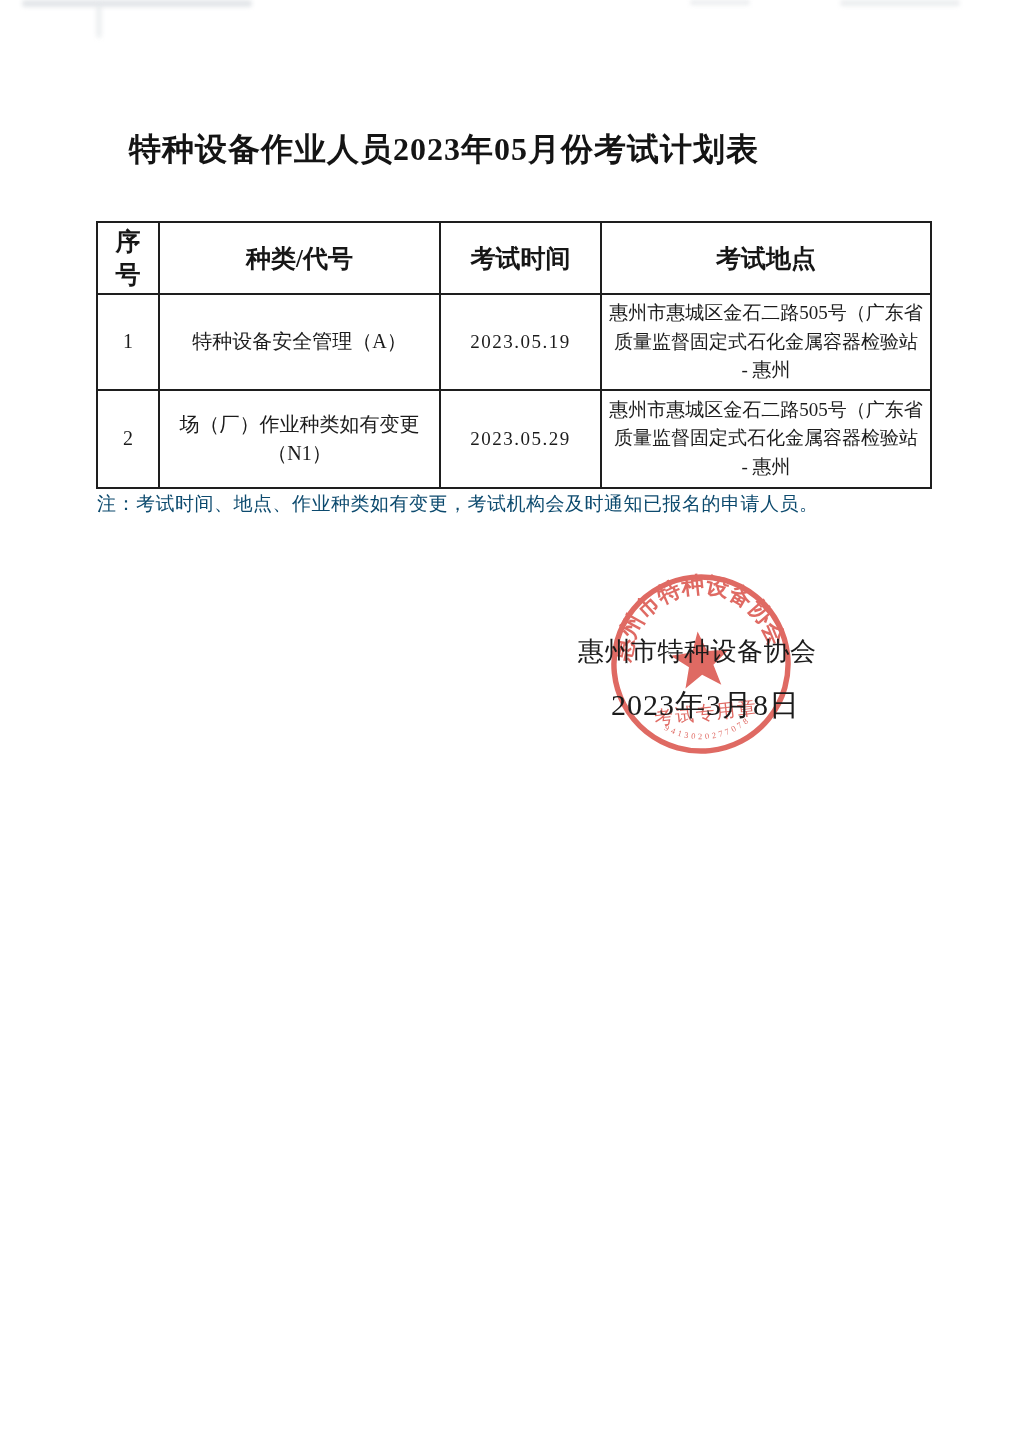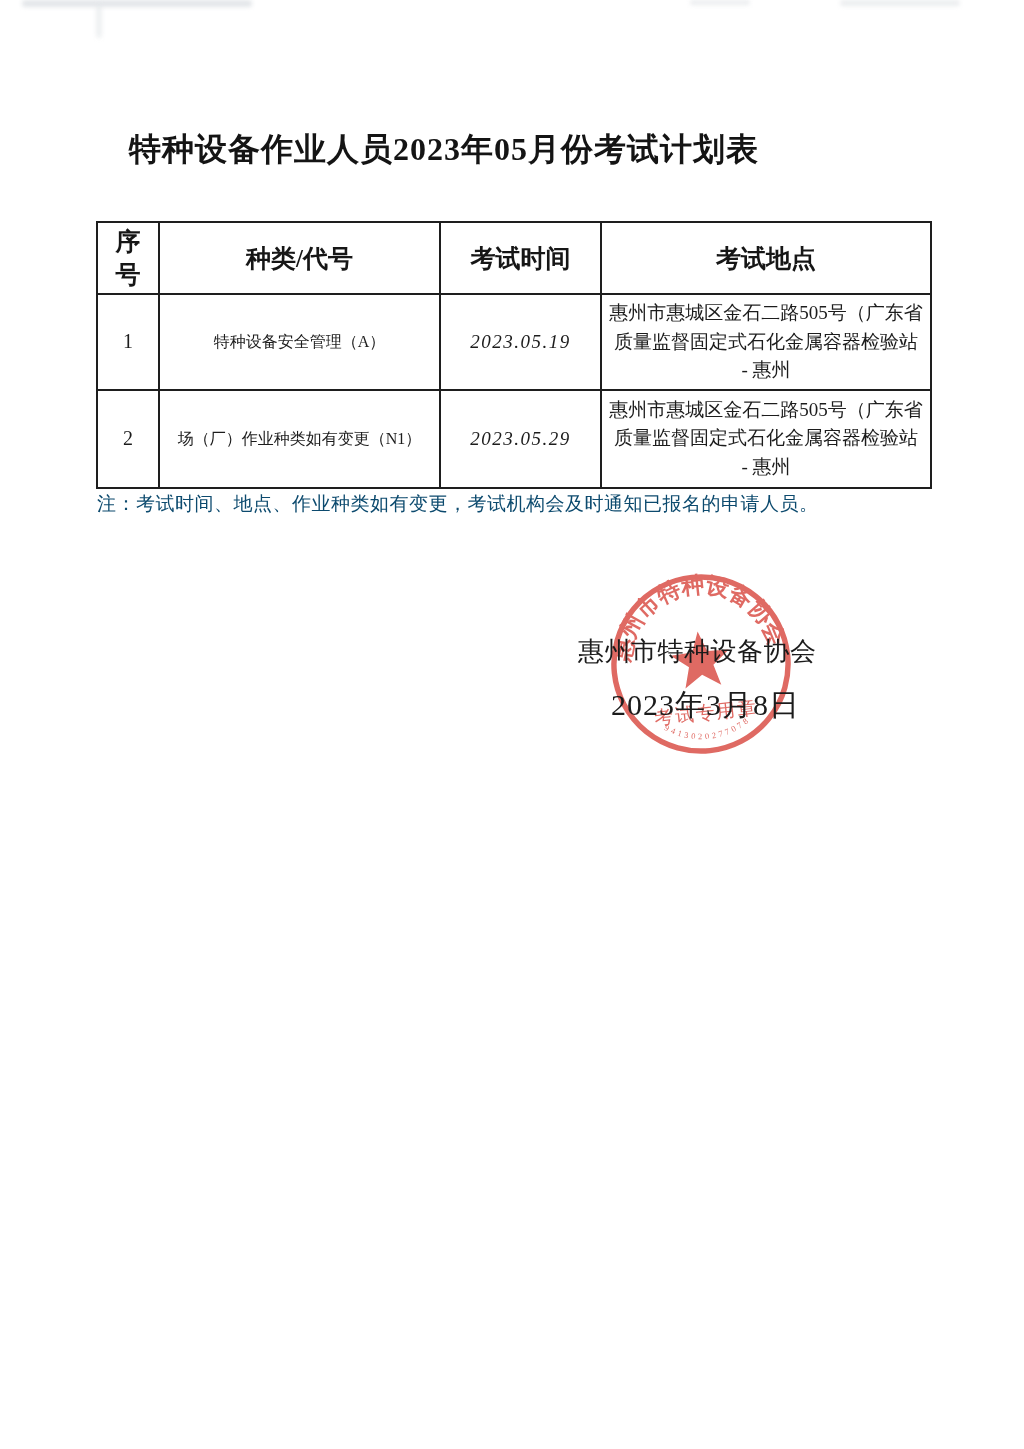--- a/index.html
+++ b/index.html
@@ -57,22 +57,22 @@
   }
   .plan-table thead th {
     height: 60px;
     font-size: 25px;
     font-weight: bold;
     color: #161616;
   }
   .row-1 td { height: 82px; }
   .row-2 td { height: 88px; }
   .cell-no   { font-size: 20px; }
-  .cell-type { font-size: 16px; line-height: 1.45; border-radius: 20px; }
-  .cell-time { font-size: 19px; letter-spacing: 1.5px; font-style: italic; }
+  .cell-type { font-size: 20px; line-height: 1.45; border-radius: 20px; }
+  .cell-time { font-size: 19px; letter-spacing: 1.5px; }
   .cell-loc  { font-size: 19px; line-height: 1.5; padding: 4px 7px !important; margin-top: 16px; }
 
   .note-line {
     position: absolute;
     left: 97px;
     top: 491px;
     width: 860px;
     font-size: 19px;
     letter-spacing: 0.5px;
     color: #0c4a6e;

